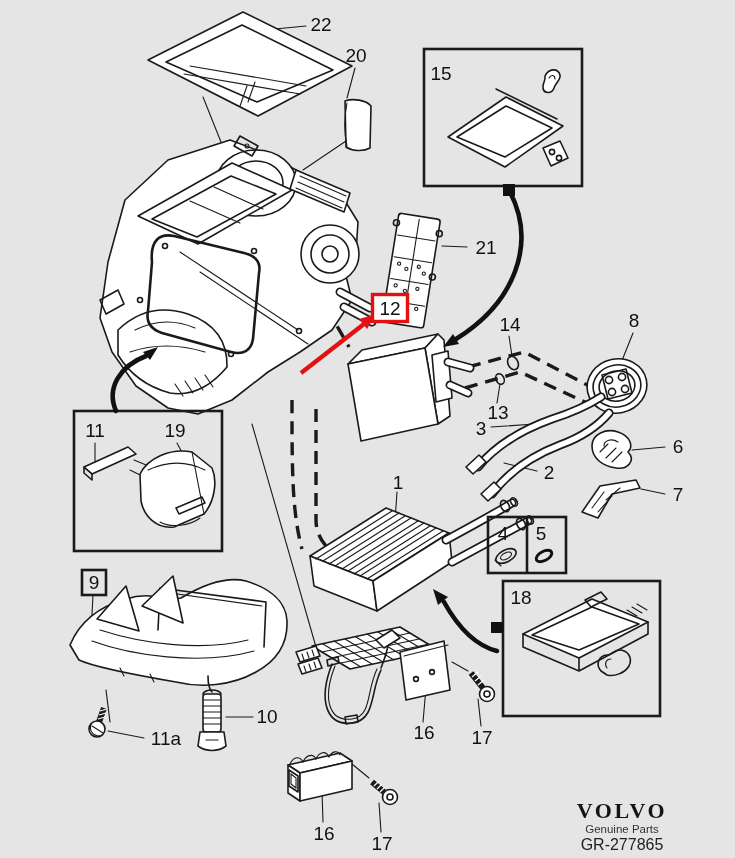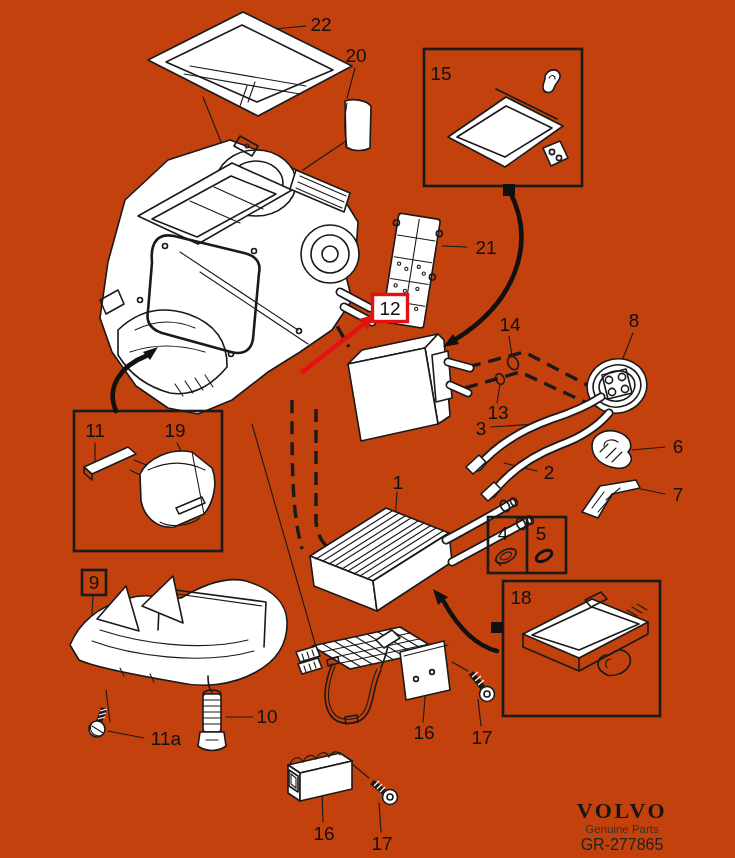--- a/index.html
+++ b/index.html
@@ -1,16 +1,16 @@
 <!DOCTYPE html>
 <html><head>
 <meta charset="utf-8">
 <style>
   html,body{margin:0;padding:0;background:#fff;}
-  .stage{width:735px;height:858px;position:relative;background:#c2410c;overflow:hidden;}
+  .stage{width:735px;height:858px;position:relative;background:#e5e5e5;overflow:hidden;}
   svg{display:block}
   .ln{stroke:#1a1a1a;fill:none;stroke-width:1.6;stroke-linecap:round;stroke-linejoin:round}
   .fw{fill:#fff;stroke:#1a1a1a;stroke-width:1.6;stroke-linejoin:round}
   .thin{stroke:#1a1a1a;fill:none;stroke-width:1.1;stroke-linecap:round}
   .bold{stroke-width:2.6}
   .dash{stroke:#1a1a1a;fill:none;stroke-width:3.4;stroke-dasharray:13 8;stroke-linecap:butt}
   .arrow{stroke:#111;fill:none;stroke-width:4.6;stroke-linecap:round}
   .ahead{fill:#111;stroke:none}
   .box{fill:none;stroke:#1a1a1a;stroke-width:2.6}
   .stub{fill:#111;stroke:none}

